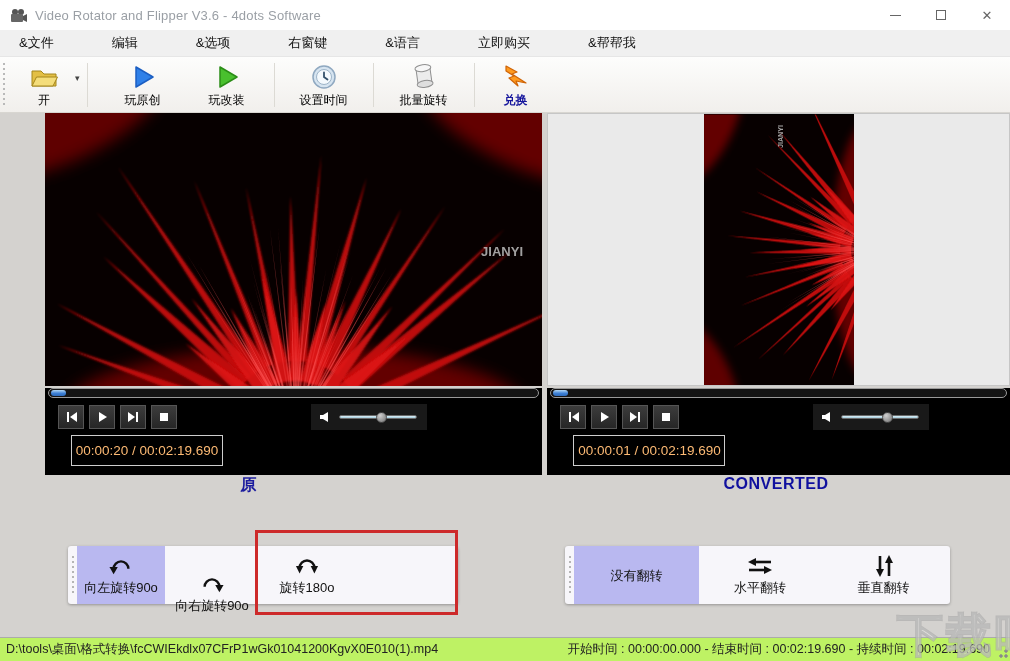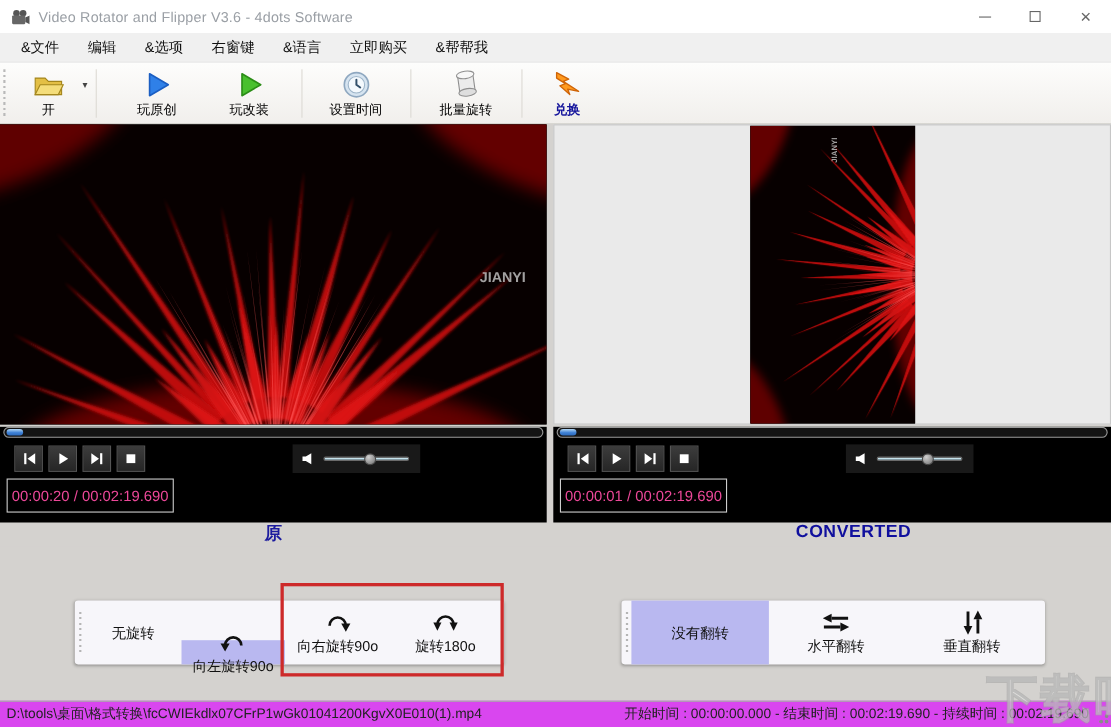--- a/index.html
+++ b/index.html
@@ -11,37 +11,37 @@
   .titlebar { position:relative; height:30px; background:#ffffff; display:flex; align-items:center; }
   .app-icon { margin:0 8px 0 10px; width:17px; height:15px; }
   .title-text { font-size:13px; color:#9a9fa5; letter-spacing:.2px; }
   .win-controls { position:absolute; right:0; top:0; height:30px; display:flex; }
   .win-btn { width:46px; height:30px; display:flex; align-items:center; justify-content:center; }
   .glyph-min { width:11px; border-top:1px solid #666; display:block; }
   .glyph-max { width:10px; height:10px; border:1px solid #666; display:block; }
   .glyph-close { font-size:13px; color:#666; line-height:1; }
 
   
-  .menubar { height:27px; background:#f0f0f0; display:flex; align-items:center; padding-left:6px; border-bottom:1px solid #e6e6e6; }
+  .menubar { height:27px; background:#f0f0f0; display:flex; align-items:center; padding-left:6px; border-bottom:1px solid #e6e6e6;gap:32px; }
   .menu-item { padding:0 13px; font-size:13px; color:#111; line-height:26px; cursor:default; }
   .menu-item.bold { font-weight:normal; }
 
   
   .toolbar { height:56px; background:linear-gradient(#fdfdfc,#f1efec); border-bottom:1px solid #d8d6d1; display:flex; align-items:center; padding-left:3px; }
   .tb-grip { width:4px; height:44px; margin-right:8px;
     background:repeating-linear-gradient(to bottom,#b9b9b9 0 2px,transparent 2px 5px); background-size:2px 100%; background-repeat:repeat-y; }
   .tb-sep { width:1px; height:44px; background:#dcdad4; margin:0 5px; }
   .tb-btn { display:flex; flex-direction:column; align-items:center; justify-content:center; height:52px; cursor:default; }
   .tb-icon { height:30px; display:flex; align-items:flex-end; justify-content:center; }
   .tb-label { font-size:12px; color:#000; margin-top:2px; white-space:nowrap; }
   .tb-label.accent { font-weight:bold; color:#15159c; }
   .dd-arrow { align-self:center; font-size:9px; color:#444; margin:0 2px 14px 2px; }
 
   
-  .stage { position:relative; height:360px; display:flex; }
+  .stage { position:relative; height:360px; display:flex;margin-left:45px; }
   .half { position:relative; }
   .half.left  { width:497px; }
   .divider { width:6px; background:#d4d2cf; }
   .half.right { width:507px; }
   .video-area { position:relative; height:273px; background:#000; overflow:hidden; }
   .half.right .video-area { background:#eaeaea; border:1px solid #c6c6c6; }
   .video-svg { display:block; width:497px; height:273px; }
   .strip { position:absolute; left:50%; top:0; width:150px; height:273px; transform:translateX(-50%); background:#000; overflow:hidden; }
   .strip .video-svg { position:absolute; left:50%; top:50%; transform:translate(-50%,-50%) rotate(-90deg) scale(0.549); }
 
@@ -49,22 +49,22 @@
   .seek { position:relative; margin:2px 3px 0 3px; height:10px; border:1px solid #9a9a9a; border-radius:5px; background:#141414; }
   .seek-thumb { position:absolute; left:2px; top:1px; width:15px; height:6px; border-radius:3px;
     background:linear-gradient(#b5d9f5,#3e81d6 55%,#2c69bb); }
   .transport { position:absolute; left:13px; top:17px; display:flex; gap:5px; }
   .tbtn { width:26px; height:24px; background:linear-gradient(#3c3c3c,#262626); border:1px solid #555;
     display:flex; align-items:center; justify-content:center; }
   .volume { position:absolute; left:266px; top:16px; height:26px; display:flex; align-items:center; background:#191919; padding:0 10px 0 8px; gap:8px; }
   .vol-track { position:relative; width:78px; height:4px; background:linear-gradient(#dff2f8,#9fc9da); border:1px solid #6a6a6a; border-radius:2px; }
   .vol-thumb { position:absolute; top:-4px; width:11px; height:11px; border-radius:50%;
     background:radial-gradient(circle at 35% 30%,#cfcfcf,#6f6f6f); border:1px solid #4a4a4a; }
-  .timebox { position:absolute; left:6px; top:47px; width:152px; height:31px; border:1px solid #cdcdcd;
-    color:#ec4899; font-size:13.5px; display:flex; align-items:center; justify-content:center; white-space:nowrap; }
+  .timebox { position:absolute; left:26px; top:47px; width:152px; height:31px; border:1px solid #cdcdcd;
+    color:#fdba74; font-size:13.5px; display:flex; align-items:center; justify-content:center; white-space:nowrap; }
 
   
   .captions { height:24px; display:flex; background:#d4d2cf; }
   .cap { font-weight:bold; text-align:center; padding-top:2px; }
   .cap.src { width:497px; color:var(--caption-navy,#1b1b9e); font-size:16px; }
   .cap.conv { width:513px; color:var(--convert-label,#10109e); font-size:16px; padding-left:45px; letter-spacing:.5px; }
 
   
   .options { position:relative; height:140px; background:#d4d2cf; }
   .optstrip { position:absolute; top:49px; height:58px; background:#f7f6fa; border-radius:3px;
@@ -81,21 +81,21 @@
   .rotate .opt-btn:nth-child(3) { width:94px;margin-top:36px; }
   .rotate .opt-btn:nth-child(4) { width:96px; }
   .rotate .opt-btn:nth-child(5) { width:100px; }
   .flip .opt-btn:nth-child(2) { width:125px; }
   .flip .opt-btn:nth-child(3) { width:122px; }
   .flip .opt-btn:nth-child(4) { width:125px; }
   .highlight-box { position:absolute; left:255px; top:33px; width:203px; height:85px;
     border:3px solid var(--highlight-box,#cd2a2a); z-index:5; pointer-events:none; }
 
   
-  .statusbar { position:relative; height:24px; background:#d946ef; border-top:1px solid #ababab;
+  .statusbar { position:relative; height:24px; background:#bef264; border-top:1px solid #ababab;
     display:flex; justify-content:space-between; align-items:center; padding:0 20px 0 6px; font-size:12.5px; color:#222; }
   .resize-grip { position:absolute; right:2px; bottom:3px; width:12px; height:12px;
     background:radial-gradient(circle 1.5px at 10px 10px,#8a8a8a 1.4px,transparent 2px),
                radial-gradient(circle 1.5px at 10px 5px,#8a8a8a 1.4px,transparent 2px),
                radial-gradient(circle 1.5px at 5px 10px,#8a8a8a 1.4px,transparent 2px); }
   .site-mark { position:absolute; right:-34px; bottom:-6px; z-index:40; font-size:46px; font-weight:bold;
     color:rgba(235,235,235,.55); -webkit-text-stroke:1.5px rgba(160,160,160,.55); letter-spacing:3px; pointer-events:none; }
 </style>
 </head>
 <body>
@@ -485,23 +485,20 @@
   </div>
 
   <div class="captions">
     <div class="cap src">原</div>
     <div class="cap conv">CONVERTED</div>
   </div>
 
   <div class="options">
     <div class="optstrip rotate">
       <div class="strip-grip"></div>
-      <div class="opt-btn">
-        <span class="opt-label">无旋转</span>
-      </div>
       <div class="opt-btn selected">
         <div class="opt-icon">
           <svg width="34" height="24" viewBox="0 0 34 26">
             <path d="M25 16 A8 8 0 1 0 9 16" fill="none" stroke="#111" stroke-width="2.6"></path>
             <polygon points="4.5,14 13.5,14 9,22" fill="#111"></polygon>
           </svg>
         </div>
         <span class="opt-label">向左旋转90o</span>
       </div>
       <div class="opt-btn">

